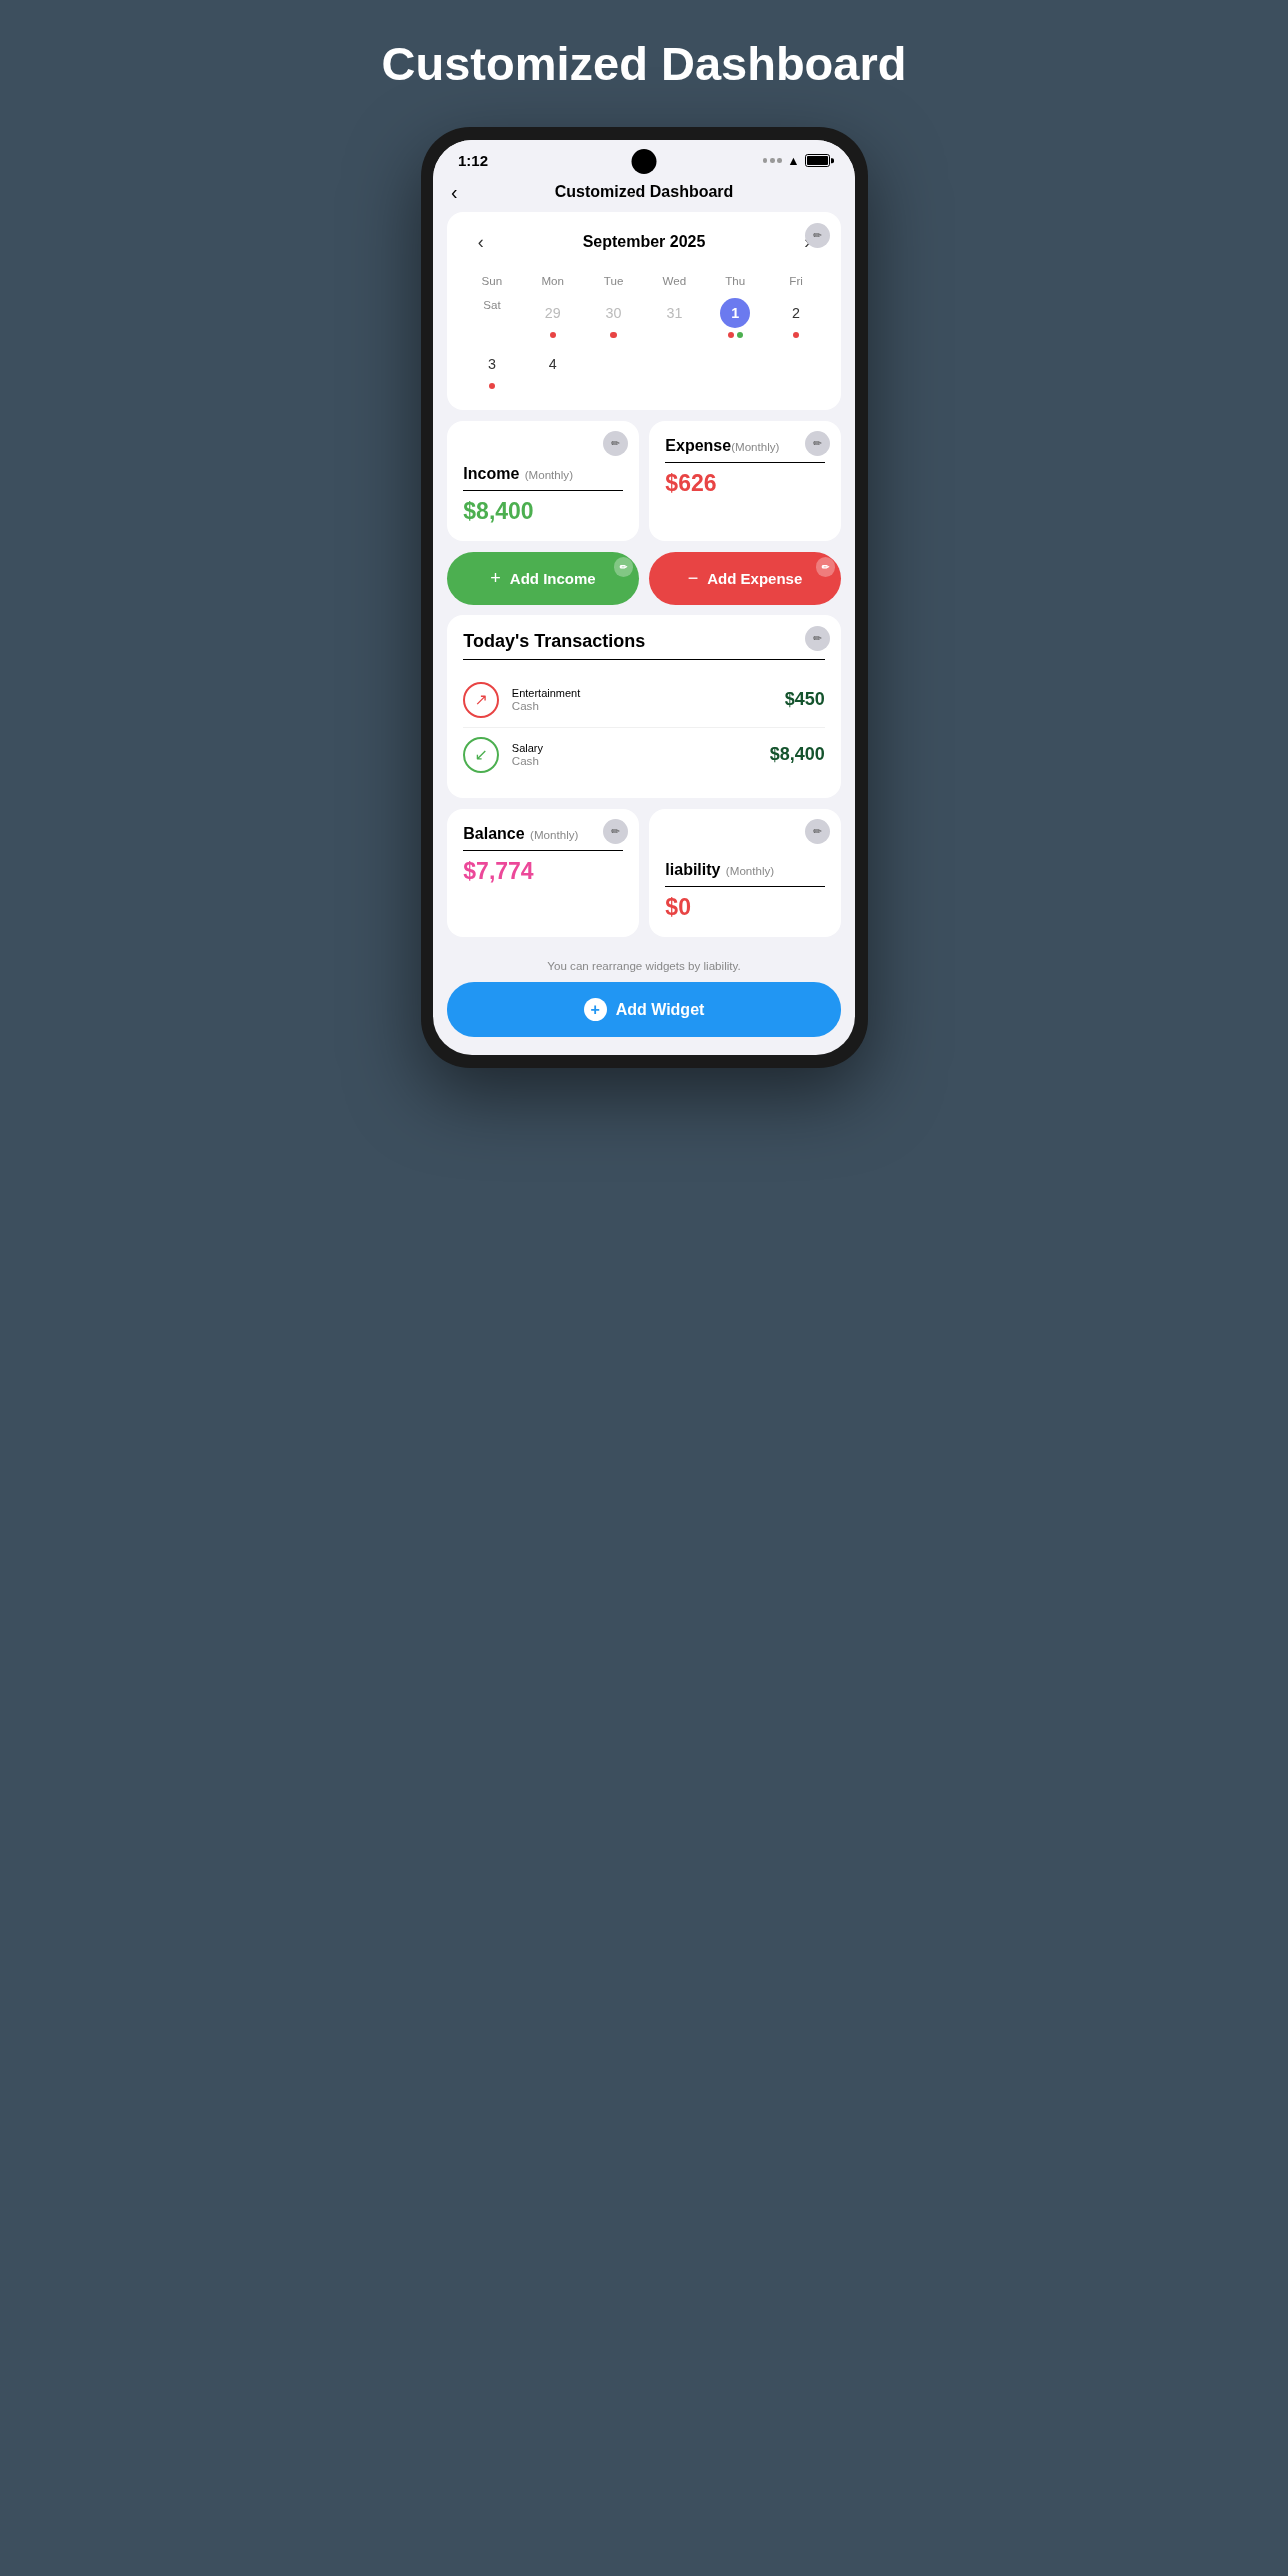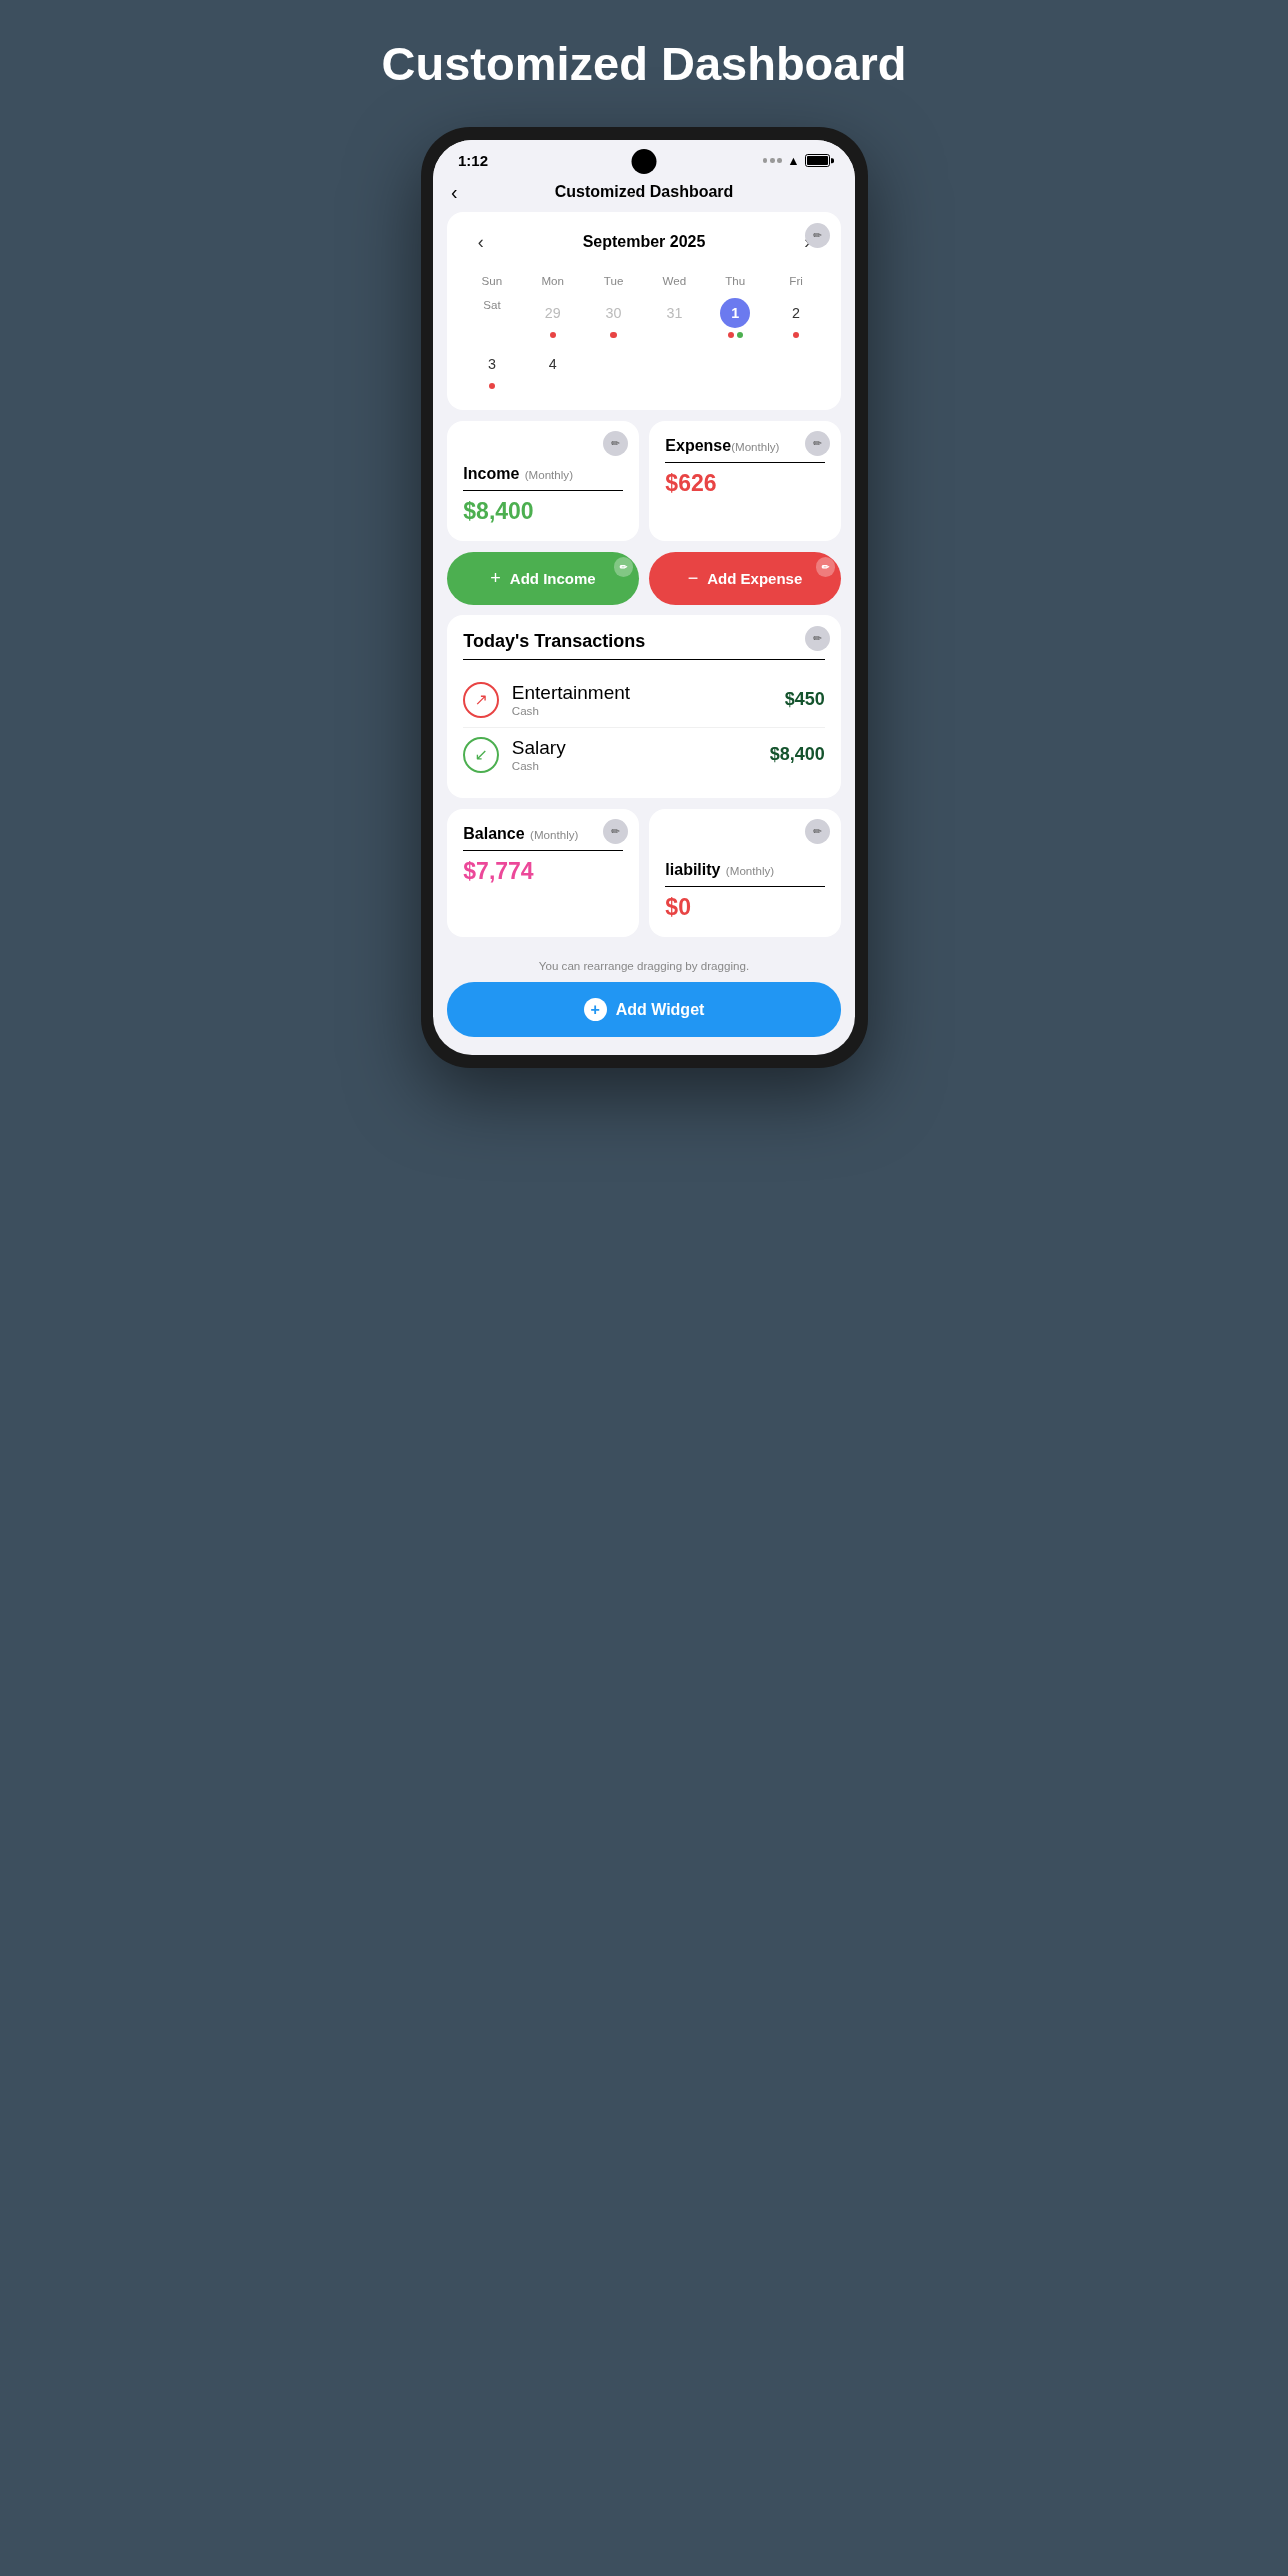--- a/index.html
+++ b/index.html
@@ -320,21 +320,21 @@
       justify-content: center;
       font-size: 16px;
       flex-shrink: 0;
     }
     .tx-icon.expense-icon { border-color: #e84444; color: #e84444; }
     .tx-icon.income-icon { border-color: #4caf50; color: #4caf50; }
     .tx-info {
       flex: 1;
     }
     .tx-name {
-      font-size: 19px;
+      font-size: 11px;
       font-weight: 500;
       color: #000;
     }
     .tx-method {
       font-size: 11.6px;
       color: #888;
     }
     .tx-amount {
       font-size: 18px;
       font-weight: 700;
@@ -551,21 +551,21 @@
               <span class="stat-label">liability</span>
               <span class="stat-sublabel">(Monthly)</span>
             </div>
             <hr class="stat-divider">
             <div class="stat-value red">$0</div>
           </div>
         </div>
 
       </div>
 
-      <div class="footer-hint">You can rearrange dragging by dragging.</div>
+      <div class="footer-hint">You can rearrange widgets by liability.</div>
       <div class="add-widget-btn">
         <div class="plus-circle">+</div>
         <span>Add Widget</span>
       </div>
 
     </div>
   </div>
 </div>
 
 

